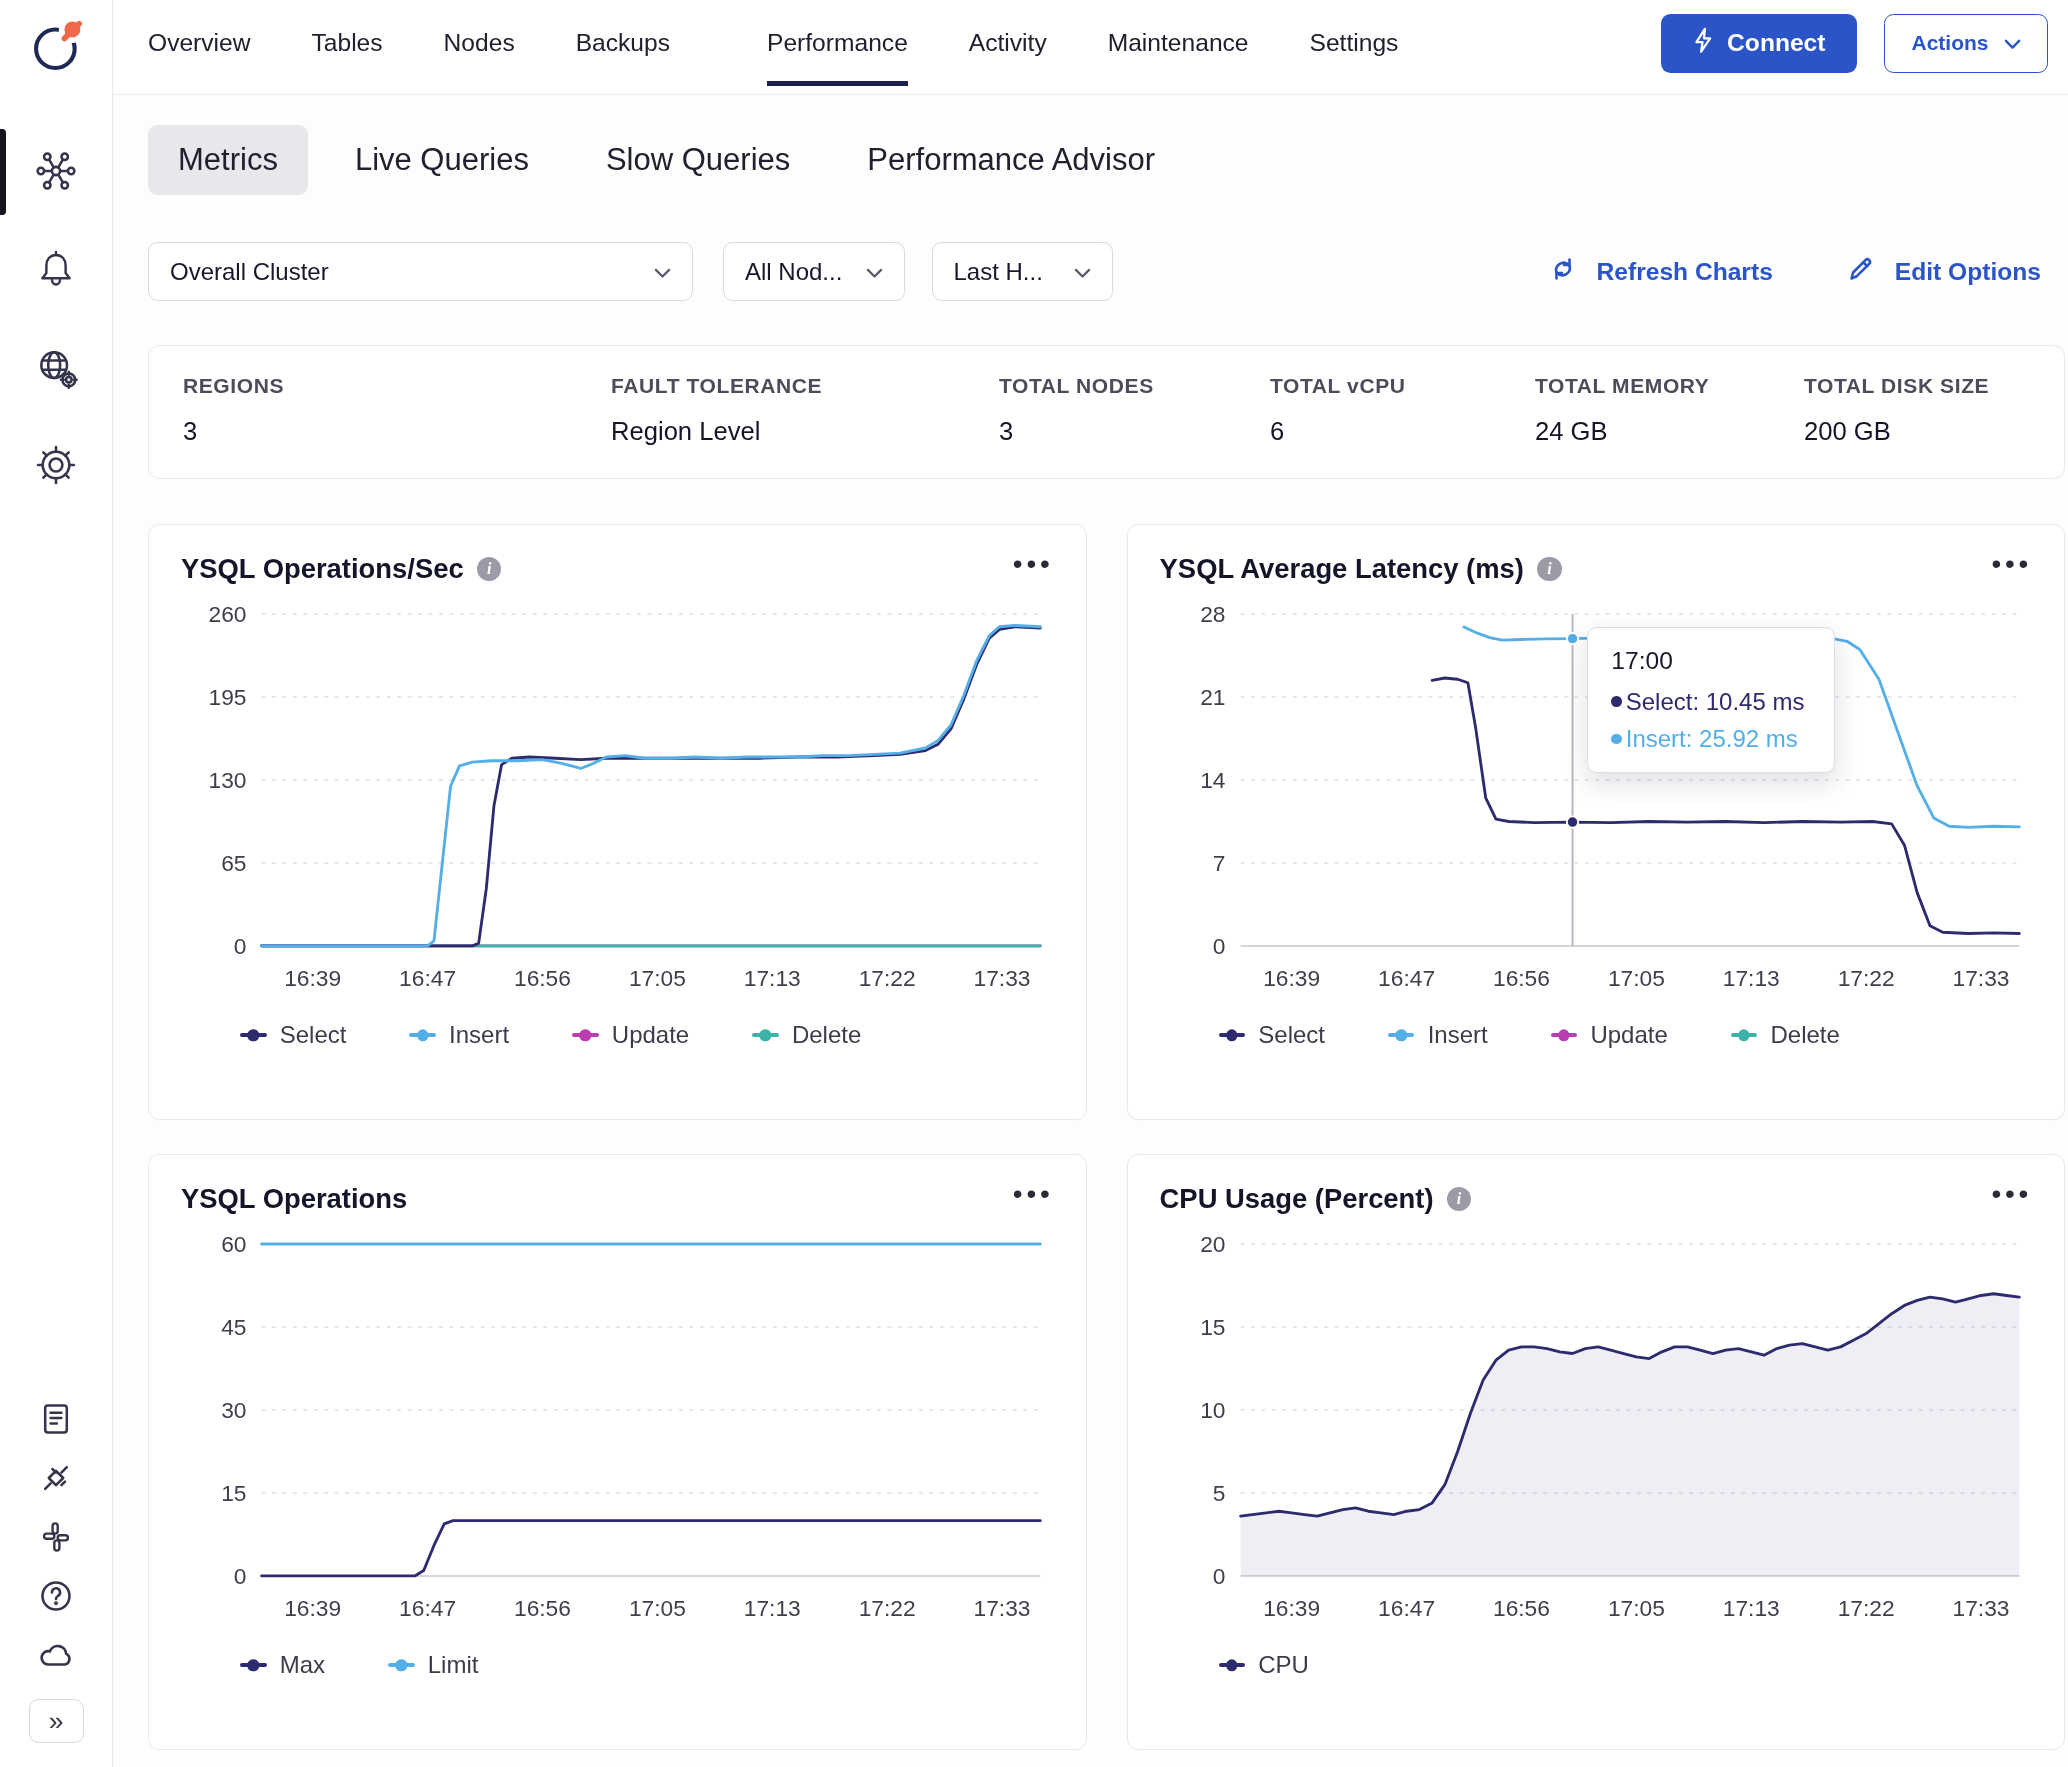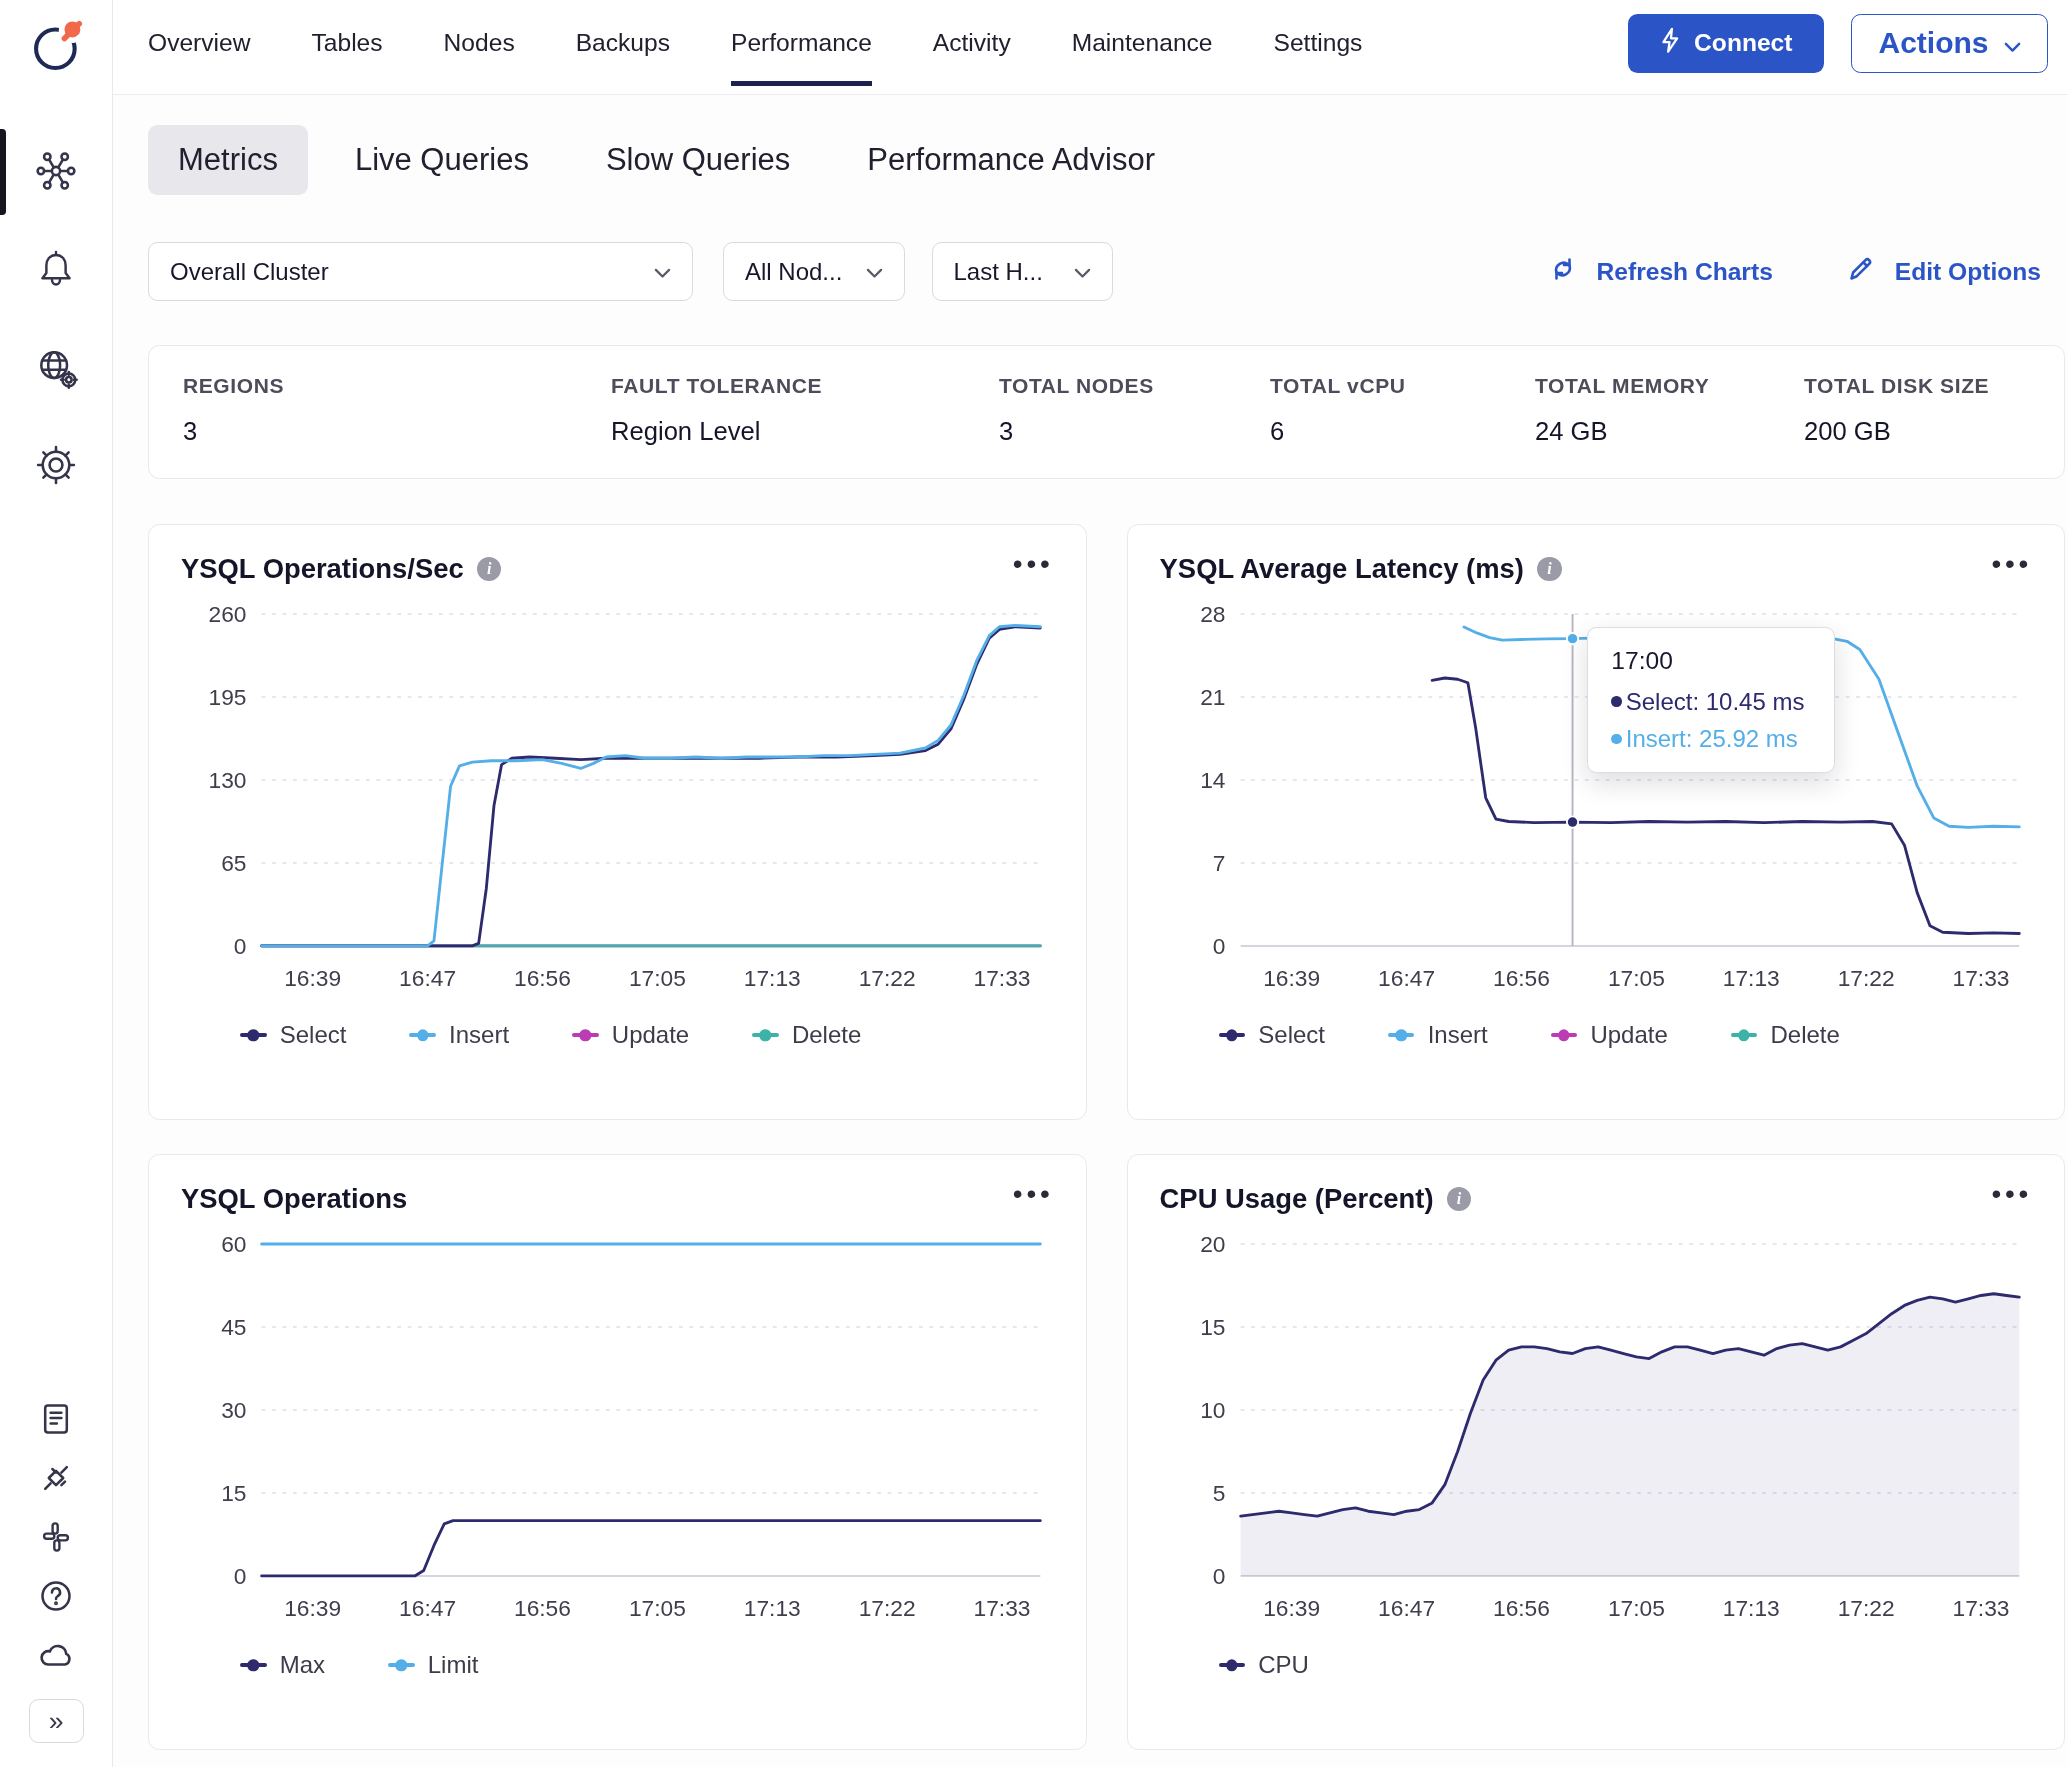--- a/index.html
+++ b/index.html
@@ -43,31 +43,31 @@
   .topbar {
     height:95px; background:#fff; border-bottom:0.9px solid #ececf1;
     display:flex; align-items:stretch; padding:0 21px 8px 35px; flex-shrink:0;
   }
   .tabs { display:flex; gap:61px; align-items:stretch; }
   .tab {
     display:flex; align-items:center; font-size:24.6px; font-weight:500; color:#20202f;
     border-bottom:5.7px solid transparent; border-top:5.7px solid transparent; cursor:pointer;
     white-space:nowrap;
   }
-  .tab.active { border-bottom-color:#1c2150; }
+  .tab.active { border-bottom-color:#1c2150;margin-left:36px; }
   .topbar-right { margin-left:auto; display:flex; align-items:center; gap:26.5px; }
   .btn-connect {
     display:flex; align-items:center; gap:13.2px; background:#2b54c6; color:#fff;
     border:none; border-radius:9.5px; height:59px; padding:0 32px;
     font-size:24.6px; font-weight:600; cursor:pointer; font-family:inherit;
   }
   .btn-actions {
     display:flex; align-items:center; gap:15px; background:#fff; color:#2b54c6;
     border:1.9px solid #2b54c6; border-radius:9.5px; height:59px; padding:0 26.5px;
-    font-size:30px; font-weight:700; cursor:pointer; font-family:inherit;
+    font-size:21px; font-weight:700; cursor:pointer; font-family:inherit;
   }
 
   .subtabs { display:flex; align-items:center; gap:17px; margin:30px 0 0 35px; }
   .subtab {
     font-size:31px; font-weight:500; color:#20202f; padding:17px 30px;
     border-radius:9.5px; cursor:pointer; white-space:nowrap;
   }
   .subtab.active { background:#e7e7ec; }
 
   .filters { display:flex; align-items:center; margin:47px 28px 0 35px; }

